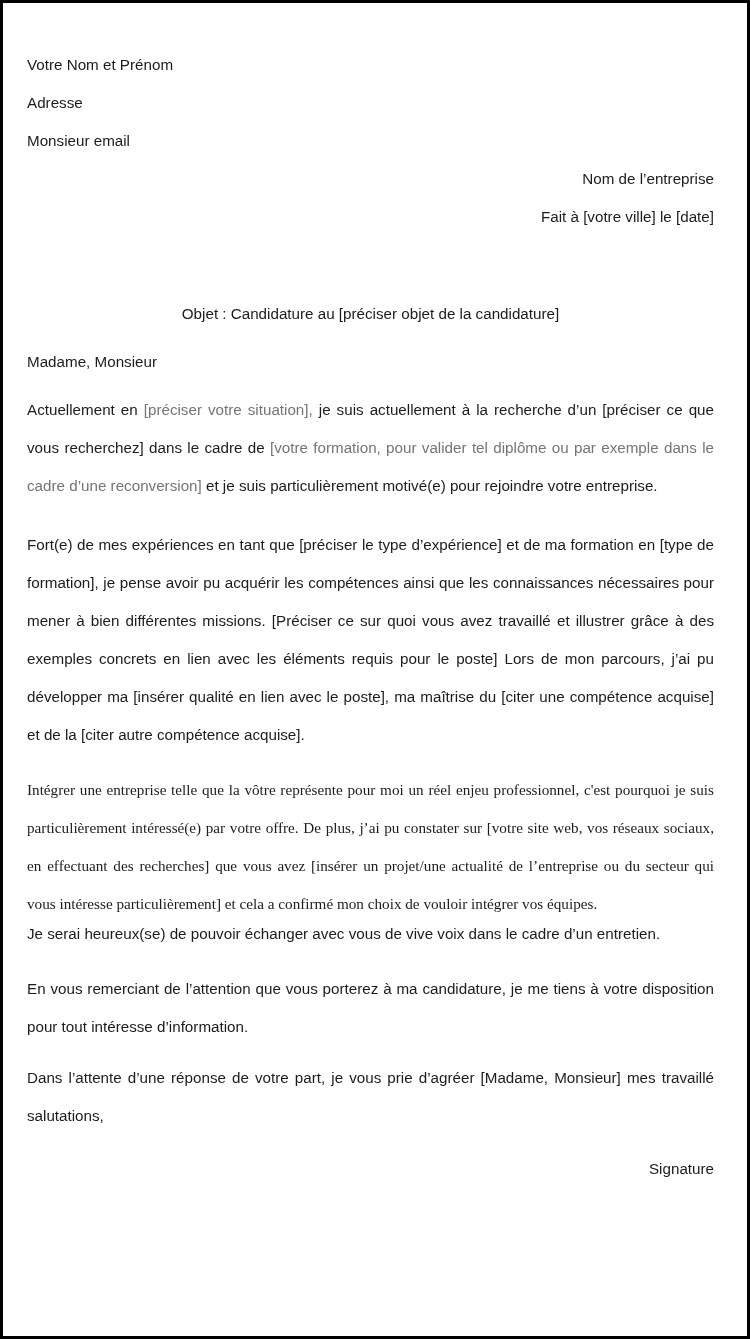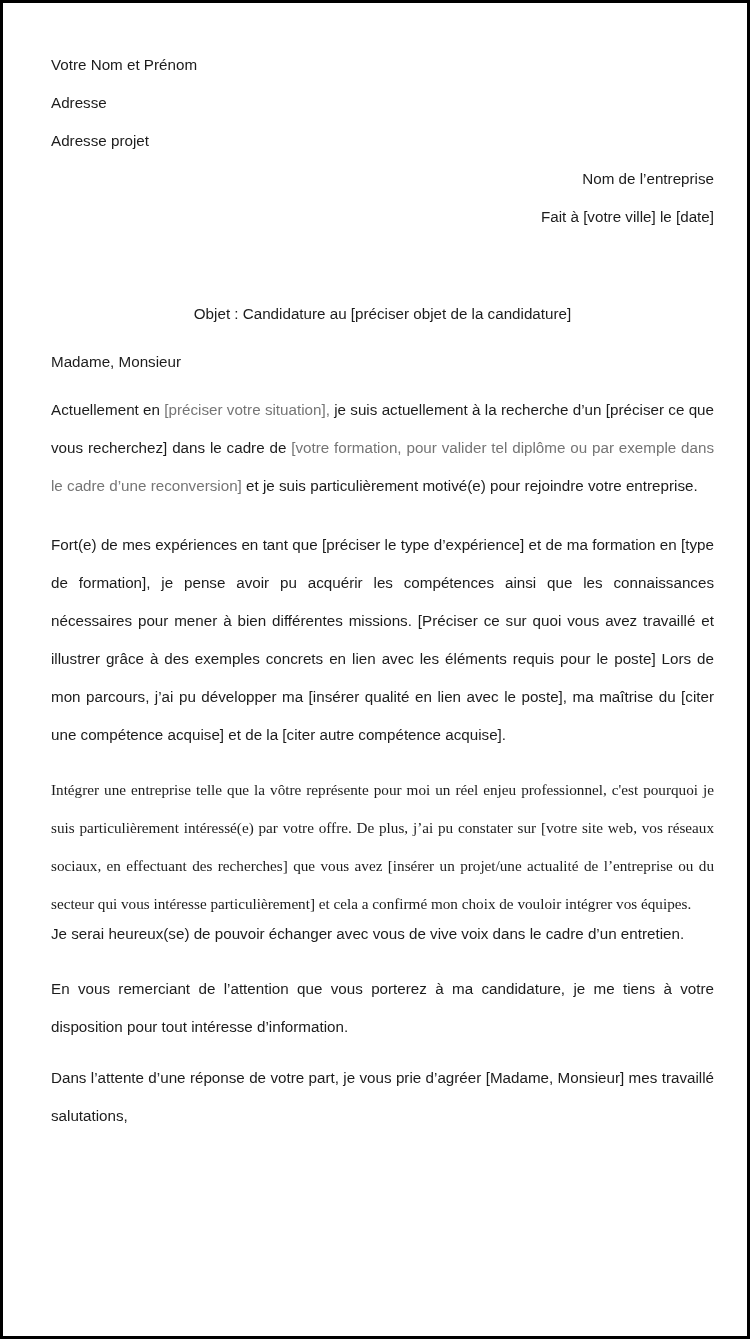--- a/index.html
+++ b/index.html
@@ -10,21 +10,21 @@
     --frame:#000000;
   }
   *{box-sizing:border-box;}
   html,body{margin:0;padding:0;background:#fff;}
   .page{
     position:relative;
     width:750px;
     height:1339px;
     background:var(--paper);
     border:3px solid var(--frame);
-    padding:43px 33px 0 48px;
+    padding:43px 33px 0 24px;
     overflow:hidden;
     font-family:"Liberation Sans","DejaVu Sans",sans-serif;
     font-size:15.2px;
     line-height:38px;
     color:var(--ink);
     -webkit-font-smoothing:antialiased;
   }
   p{margin:0;}
   .right{text-align:right;}
   .justify{text-align:justify;}
@@ -40,21 +40,21 @@
   .signature{margin-top:15px;text-align:right;}
 </style>
 </head>
 <body>
 
 <div class="page">
 
   <div class="sender">
     <p>Votre Nom et Prénom</p>
     <p>Adresse</p>
-    <p>Adresse projet</p>
+    <p>Monsieur email</p>
   </div>
 
   <div class="recipient right">
     <p>Nom de l’entreprise</p>
     <p>Fait à [votre ville] le [date]</p>
   </div>
 
   <p class="subject">Objet : Candidature au [préciser objet de la candidature]</p>
 
   <p class="salutation">Madame, Monsieur</p>
@@ -64,14 +64,15 @@
   <p class="p2 justify">Fort(e) de mes expériences en tant que [préciser le type d’expérience] et de ma formation en [type de formation], je pense avoir pu acquérir les compétences ainsi que les connaissances nécessaires pour mener à bien différentes missions. [Préciser ce sur quoi vous avez travaillé et illustrer grâce à des exemples concrets en lien avec les éléments requis pour le poste] Lors de mon parcours, j’ai pu développer ma [insérer qualité en lien avec le poste], ma maîtrise du [citer une compétence acquise] et de la [citer autre compétence acquise].</p>
 
   <p class="p3 justify">Intégrer une entreprise telle que la vôtre représente pour moi un réel enjeu professionnel, c'est pourquoi je suis particulièrement intéressé(e) par votre offre. De plus, j’ai pu constater sur [votre site web, vos réseaux sociaux, en effectuant des recherches] que vous avez [insérer un projet/une actualité de l’entreprise ou du secteur qui vous intéresse particulièrement] et cela a confirmé mon choix de vouloir intégrer vos équipes.</p>
 
   <p class="p3b justify">Je serai heureux(se) de pouvoir échanger avec vous de vive voix dans le cadre d’un entretien.</p>
 
   <p class="p4 justify">En vous remerciant de l’attention que vous porterez à ma candidature, je me tiens à votre disposition pour tout intéresse d’information.</p>
 
   <p class="p5 justify">Dans l’attente d’une réponse de votre part, je vous prie d’agréer [Madame, Monsieur] mes travaillé salutations,</p>
 
+  <p class="signature">Signature</p>
 
 </div>
 
 </body></html>

